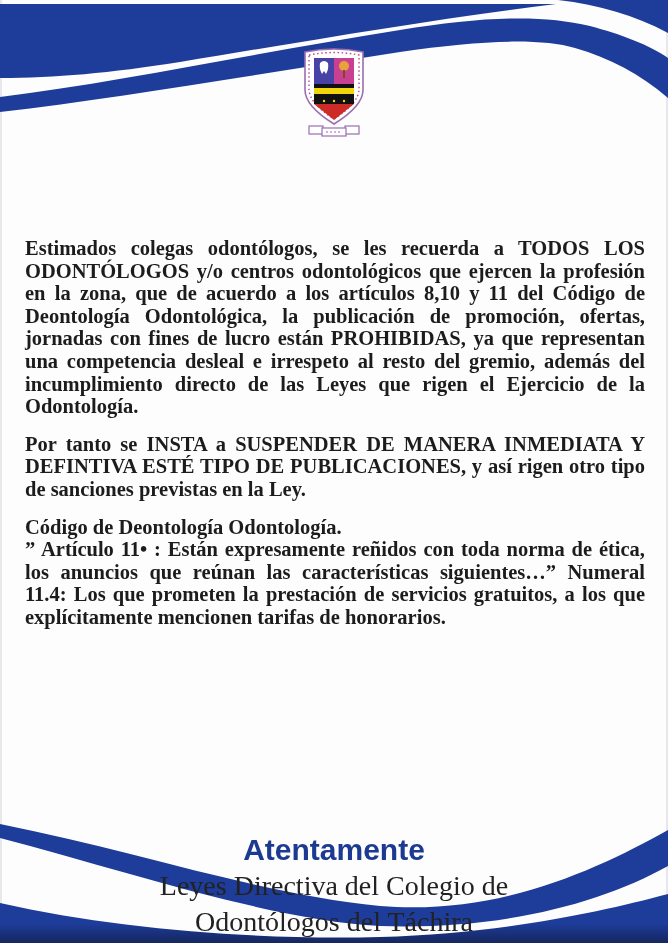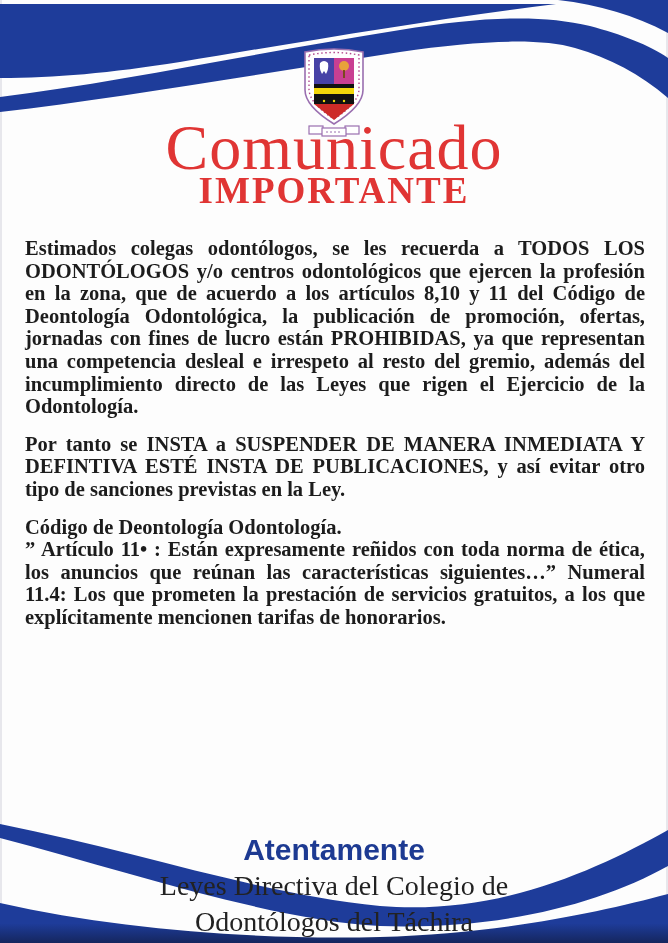--- a/index.html
+++ b/index.html
@@ -67,28 +67,24 @@
     <circle cx="27" cy="55" r="1.2" fill="#f2d60a"></circle>
     <circle cx="37" cy="55" r="1.2" fill="#f2d60a"></circle>
     <circle cx="47" cy="55" r="1.2" fill="#f2d60a"></circle>
     <path d="M17,58 L57,58 L37,74 Z" fill="#cd2b28"></path>
     <rect x="12" y="80" width="14" height="8" fill="#ffffff" stroke="#9a6fb0" stroke-width="1.2"></rect>
     <rect x="48" y="80" width="14" height="8" fill="#ffffff" stroke="#9a6fb0" stroke-width="1.2"></rect>
     <rect x="25" y="82" width="24" height="8" fill="#ffffff" stroke="#9a6fb0" stroke-width="1.2"></rect>
     <line x1="29" y1="86" x2="45" y2="86" stroke="#9a6fb0" stroke-width="1" stroke-dasharray="2,2"></line>
   </svg>
 
-  <div class="title-block">
-    <h1 class="title-main">Comunicado</h1>
-    <h2 class="title-sub">IMPORTANTE</h2>
-  </div>
 
   <div class="body-text">
     <p>Estimados colegas odontólogos,  se les recuerda  a TODOS LOS ODONTÓLOGOS y/o centros odontológicos que ejercen la profesión en la zona, que de acuerdo a los artículos 8,10 y 11 del Código de Deontología Odontológica, la publicación de promoción, ofertas, jornadas con fines de lucro están PROHIBIDAS, ya que representan una competencia desleal e irrespeto al resto del gremio, además del incumplimiento directo de las Leyes que rigen el Ejercicio de la Odontología.</p>
-    <p>Por tanto se INSTA a SUSPENDER DE MANERA INMEDIATA Y DEFINTIVA ESTÉ INSTA DE PUBLICACIONES, y así evitar otro tipo de sanciones previstas en la Ley.</p>
+    <p>Por tanto se INSTA a SUSPENDER DE MANERA INMEDIATA Y DEFINTIVA ESTÉ TIPO DE PUBLICACIONES, y así rigen otro tipo de sanciones previstas en la Ley.</p>
     <p class="nogap">Código  de Deontología Odontología.</p>
     <p>” Artículo 11• : Están expresamente reñidos con toda norma de ética, los anuncios que reúnan las características siguientes…” Numeral 11.4: Los que prometen la prestación de servicios gratuitos, a los que explícitamente  mencionen tarifas de honorarios.</p>
   </div>
 
   <div class="signature">
     <p class="closing">Atentamente</p>
     <p class="org-line">Leyes Directiva del Colegio de</p>
     <p class="org-line">Odontólogos del Táchira</p>
   </div>
 

